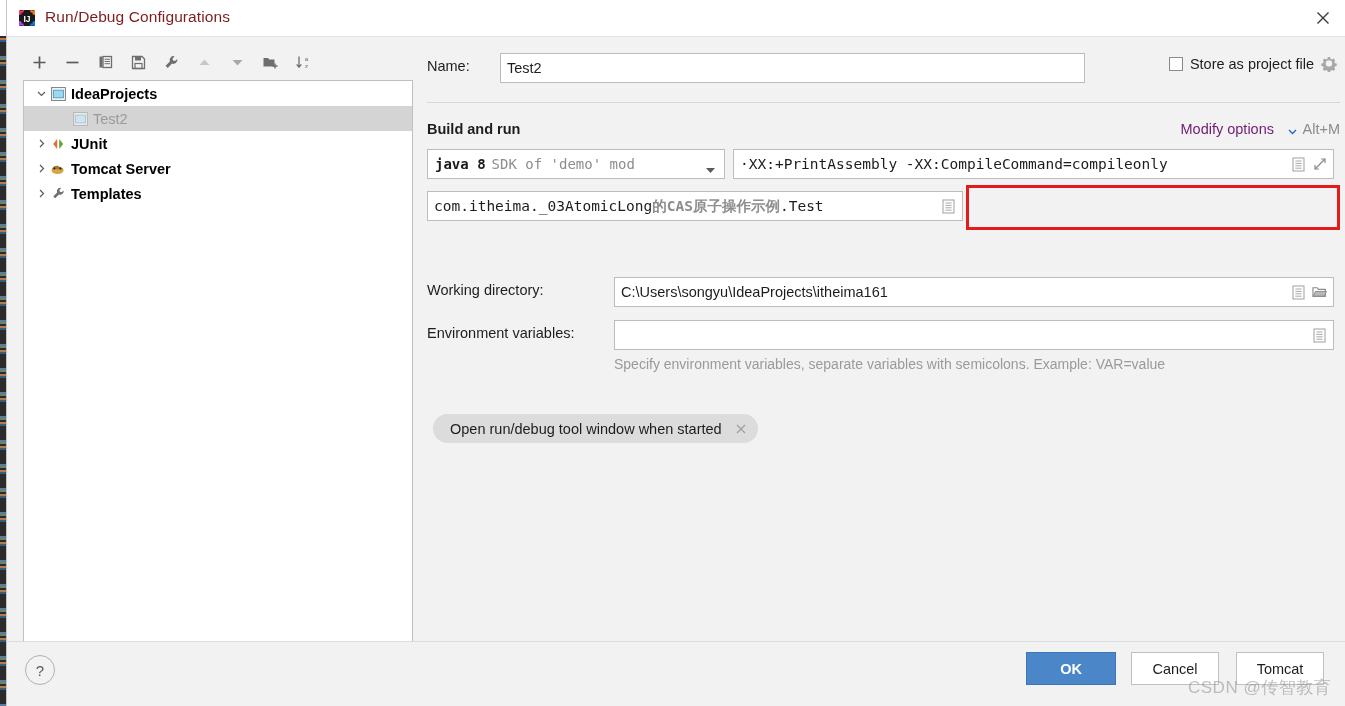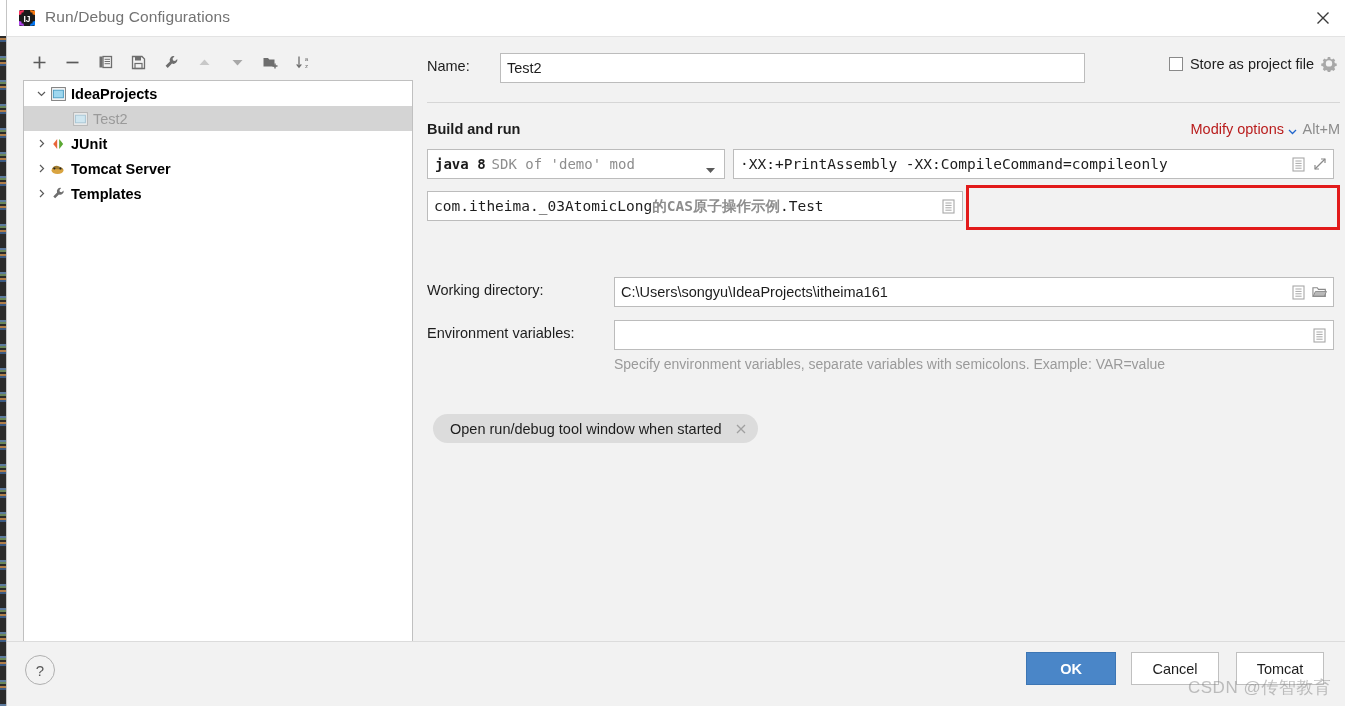--- a/index.html
+++ b/index.html
@@ -46,21 +46,21 @@
     background: #ffffff;
     border-bottom: 1px solid #e3e3e3;
   }
   #app-logo {
     position: absolute; left: 10px; top: 8px;
     width: 20px; height: 20px;
   }
   #title-text {
     position: absolute; left: 38px; top: 8px;
     font-size: 15.5px;
-    color: #737373;
+    color: #7f1d1d;
     letter-spacing: .1px;
     white-space: nowrap;
   }
   #close-btn {
     position: absolute; right: 0px; top: 0px;
     width: 46px; height: 36px;
     display: flex; align-items: center; justify-content: center;
     cursor: default;
   }
   #close-btn svg { display: block; }
@@ -157,22 +157,22 @@
 
   .separator {
     position: absolute;
     height: 1px;
     background: #d6d6d6;
   }
   #sep1 { left: 6px; top: 66px; width: 913px; }
 
   #build-and-run { left: 6px; top: 85px; font-weight: bold; font-size: 14.5px; }
   #modify-options {
-    position: absolute; right: 62px; top: 85px;
-    font-size: 14.5px; color: #b91c1c; cursor: default; white-space: nowrap;
+    position: absolute; right: 72px; top: 85px;
+    font-size: 14.5px; color: #701a75; cursor: default; white-space: nowrap;
   }
   #modify-chevron { position:absolute; right: 48px; top: 88px; }
   #alt-m { position: absolute; right: 6px; top: 85px; font-size: 14.5px; color: #8c8c8c; }
 
   
   #jdk-combo {
     position:absolute; left: 6px; top: 113px; width: 298px; height: 30px;
     background:#fff; border:1px solid #bcbcbc; box-sizing:border-box;
     display:flex; align-items:center; padding-left:7px;
     font-family:"DejaVu Sans Mono", monospace; font-size:14px;

